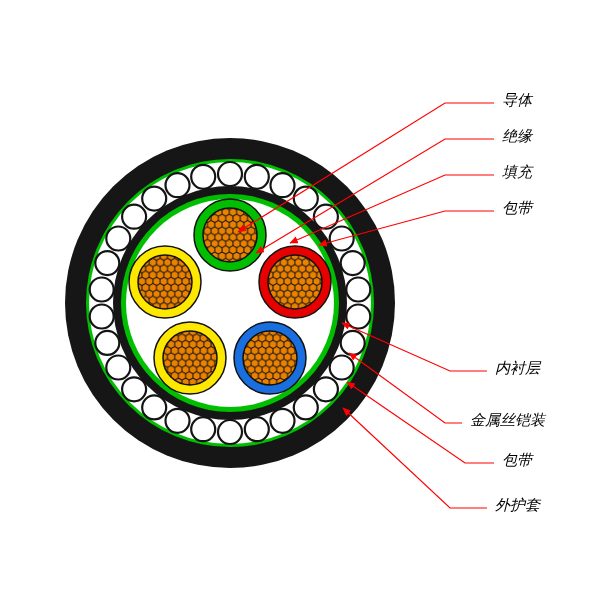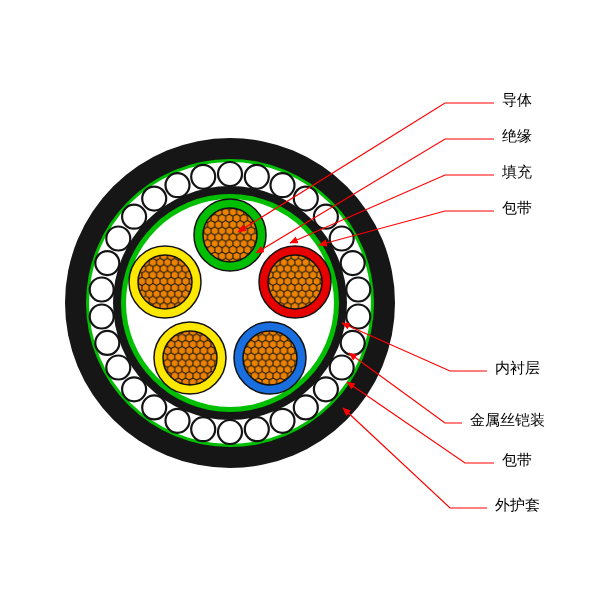--- a/index.html
+++ b/index.html
@@ -1,17 +1,17 @@
 <!DOCTYPE html>
 <html><head>
 <meta charset="utf-8">
 <style>
   html,body{margin:0;padding:0;background:#fff;}
   body{width:600px;height:600px;font-family:"DejaVu Sans",sans-serif;}
-  #stage{position:relative;width:495px;height:600px;}
+  #stage{position:relative;width:495px;height:600px;font-style:italic;}
   svg{display:block;}
   text.lbl{font-size:15px;fill:#000;font-family:"DejaVu Sans",sans-serif;}
   .armor-wire{fill:#ffffff;stroke:#141414;stroke-width:2.2;}
 </style>
 </head>
 <body>
 
 <div id="stage">
 <svg width="600" height="600" viewBox="0 0 600 600">
   <defs>

